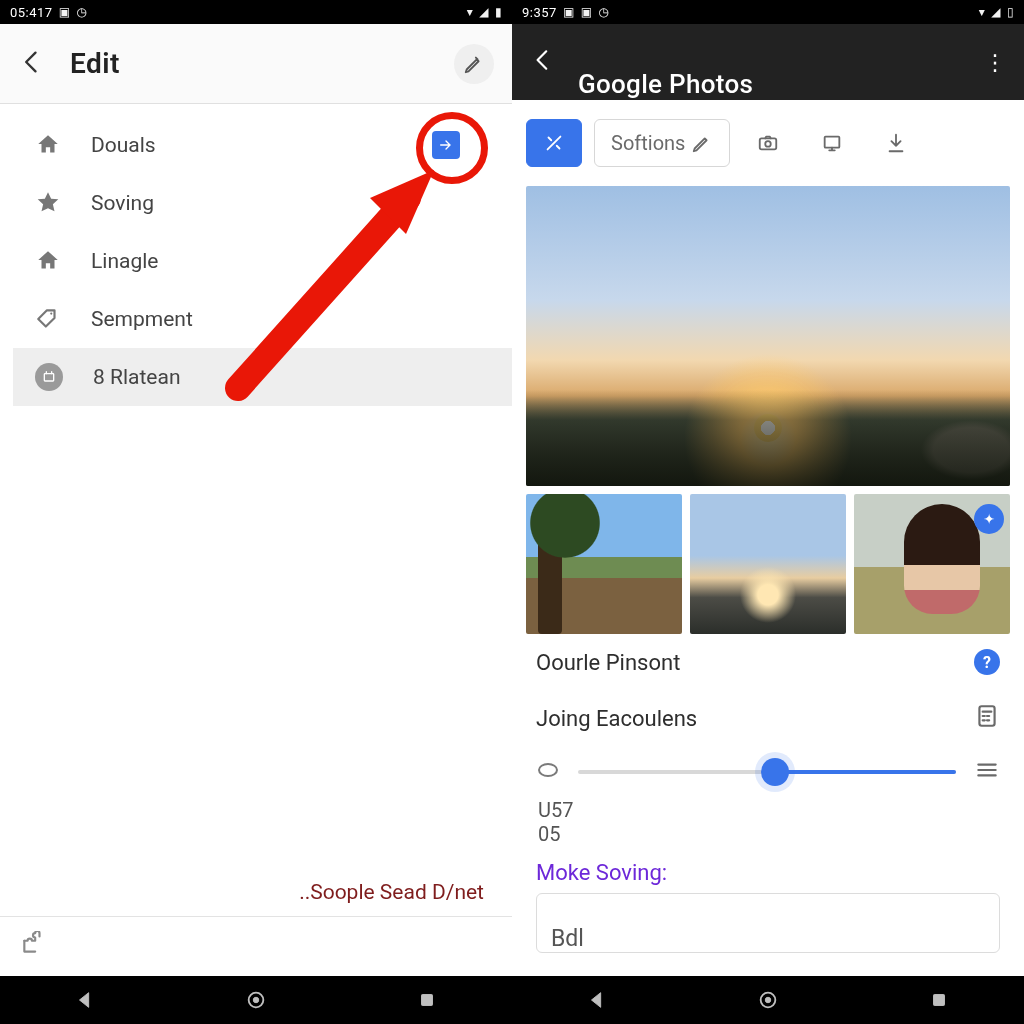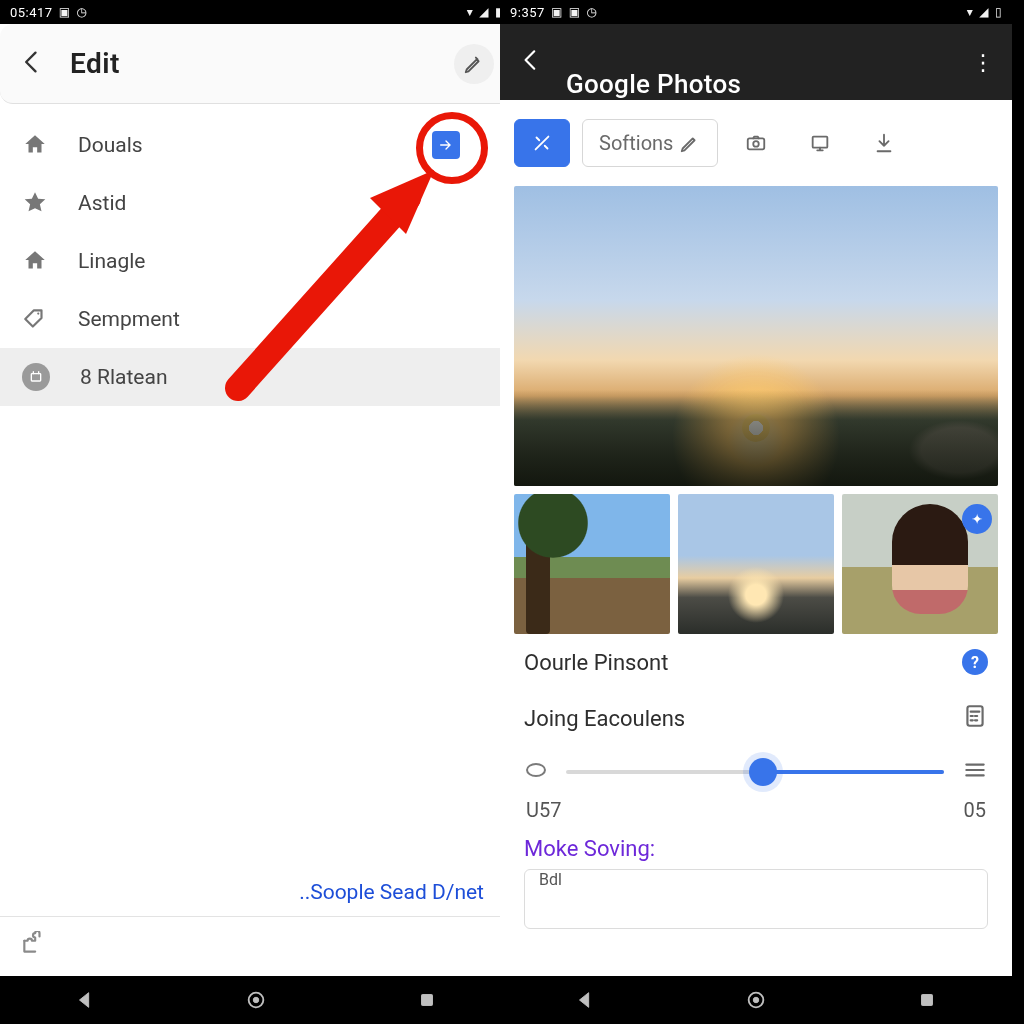--- a/index.html
+++ b/index.html
@@ -2,46 +2,46 @@
 <html><head>
 <meta charset="utf-8">
 <style>
   * { box-sizing: border-box; margin: 0; padding: 0; }
   html, body { width: 1024px; height: 1024px; font-family: Roboto, "Helvetica Neue", Arial, sans-serif; background:#000; color:#333; }
   .stage { width:1024px; height:1024px; background:#000; position:relative; }
 
   
   .phone { position:absolute; top:0; width:512px; height:1024px; background:#fff; overflow:hidden; }
   .phone.left  { left:0; }
-  .phone.right { right:12px; }
+  .phone.right { right:0; }
 
   
   .status-bar { height:24px; background:#000; color:#fff; font-size:13px; padding:0 10px; display:flex; align-items:center; justify-content:space-between; letter-spacing:0.5px; }
   .status-bar .sb-left, .status-bar .sb-right { display:flex; gap:6px; align-items:center; }
   .status-bar .sb-icon { font-size:12px; opacity:.95; }
 
   
   .nav-bar { position:absolute; bottom:0; left:0; right:0; height:48px; background:#000; display:flex; align-items:center; justify-content:space-around; color:#8a8a8a; }
   .nav-bar .nav-btn { width:28px; height:28px; display:flex; align-items:center; justify-content:center; }
   .nav-btn svg { width:22px; height:22px; stroke:#bfbfbf; fill:#bfbfbf; }
 
   
-  .edit-header { height:80px; display:flex; align-items:center; padding:3px 18px; border-bottom:1px solid #e0e0e0; background:#fafafa;border-radius:13px; }
+  .edit-header { height:80px; display:flex; align-items:center; padding:3px 18px; border-bottom:1px solid #e0e0e0; background:#fafafa; }
   .edit-header .back { margin-right:24px; }
   .edit-header h1 { font-size:28px; font-weight:600; letter-spacing:0.5px; color:#222; flex:1; }
   .edit-header .pencil-circ { width:40px; height:40px; border-radius:50%; background:#efefef; display:flex; align-items:center; justify-content:center; color:#555; }
 
   .edit-list { margin-top:12px; }
-  .edit-item { height:58px; display:flex; align-items:center; padding:0 22px; font-size:21px; color:#444; }
+  .edit-item { height:58px; display:flex; align-items:center; padding:0 22px; font-size:21px; color:#444;margin-left:13px; }
   .edit-item .li-icon { width:26px; height:26px; margin-right:30px; color:#777; }
   .edit-item.selected { background:#eee; }
   .edit-item .li-chip { position:absolute; right:52px; width:28px; height:28px; border-radius:4px; background:#3874ea; display:flex; align-items:center; justify-content:center; }
   .edit-item .li-chip svg { width:16px; height:16px; fill:#fff; }
 
-  .edit-footer-link { position:absolute; bottom:120px; right:28px; font-size:21px; color:#1d4ed8; }
+  .edit-footer-link { position:absolute; bottom:120px; right:28px; font-size:21px; color:#7f1d1d; }
   .edit-footer-bar  { position:absolute; bottom:48px; left:0; right:0; height:60px; border-top:1px solid #e3e3e3; display:flex; align-items:center; padding:0 20px; background:#fff; }
   .edit-footer-bar span { font-size:20px; color:#888; flex:1; }
   .edit-footer-bar .foot-icon { color:#8a8a8a; }
 
   
   .anno-circle { position:absolute; width:72px; height:72px; border:7px solid #e91707; border-radius:50%; top:112px; right:24px; }
   .anno-arrow  { position:absolute; top:158px; left:198px; width:260px; height:260px; pointer-events:none; }
 
   
   .gp-header { height:76px; background:#222; color:#fff; display:flex; align-items:center; padding:0 18px; }
@@ -85,24 +85,24 @@
   .gp-row .row-icn { color:#6a6a6a; }
   .help-dot { width:26px;height:26px;border-radius:50%;background:#3874ea;color:#fff;display:flex;align-items:center;justify-content:center;font-size:16px;font-weight:700;}
 
   .slider-row { display:flex; align-items:center; gap:18px; height:52px; }
   .slider-row .sl-icon { color:#7a7a7a; }
   .slider { flex:1; height:32px; position:relative; }
   .slider .track-bg { position:absolute; left:0; right:0; top:50%; height:4px; transform:translateY(-50%); background:#d8d8d8; border-radius:2px;}
   .slider .track-fg { position:absolute; right:0; top:50%; height:4px; transform:translateY(-50%); background:#3874ea; border-radius:2px;}
   .slider .thumb-dot { position:absolute; top:50%; width:28px; height:28px; border-radius:50%; background:#3874ea; transform:translate(-50%,-50%); box-shadow:0 0 0 6px rgba(56,116,234,.15);}
   .slider-row .sl-right { color:#6a6a6a; }
-  .slider-labels { display:flex; justify-content:space-between; font-size:20px; color:#555; padding:0 2px 6px 2px; }
+  .slider-labels { display:flex; justify-content:space-between; font-size:20px; color:#555; padding:0 2px 6px 2px;flex-direction:column; }
 
   .gp-last { font-size:22px; color:#6d28d9; padding:8px 0 2px 0;}
-  .gp-cardstub { margin:6px 0 0 0; height:60px; border:1px solid #dcdcdc; border-radius:6px; display:flex; align-items:flex-start; padding:0 14px; color:#555; font-size:16px;}
+  .gp-cardstub { margin:6px 0 0 0; height:60px; border:1px solid #dcdcdc; border-radius:6px; display:flex; align-items:flex-end; padding:0 14px; color:#555; font-size:23px;}
 
   
   .ic { stroke:currentColor; fill:none; stroke-width:2; stroke-linecap:round; stroke-linejoin:round; }
   .ic.fill { fill:currentColor; stroke:none; }
 </style>
 </head>
 <body>
 <div class="stage">
 
 <div class="phone left">
@@ -147,21 +147,21 @@
               <path d="M4 12h12M12 6l6 6-6 6" stroke="#fff" stroke-width="2" fill="none" stroke-linecap="round"></path>
             </svg>
       </span>
     </div>
     <div class="edit-item">
       <span class="li-icon">
         <svg viewBox="0 0 24 24" width="26" height="26" class="ic fill">
               <path d="M12 2l2.9 6 6.6.6-5 4.6 1.5 6.5L12 16.8 6 19.7l1.5-6.5-5-4.6 6.6-.6z"></path>
             </svg>
       </span>
-      <span>Astid</span>
+      <span>Soving</span>
     </div>
     <div class="edit-item">
       <span class="li-icon">
         <svg viewBox="0 0 24 24" width="26" height="26" class="ic fill">
               <path d="M12 3 3 11h3v8h4v-5h4v5h4v-8h3z"></path>
             </svg>
       </span>
       <span>Linagle</span>
     </div>
     <div class="edit-item">

